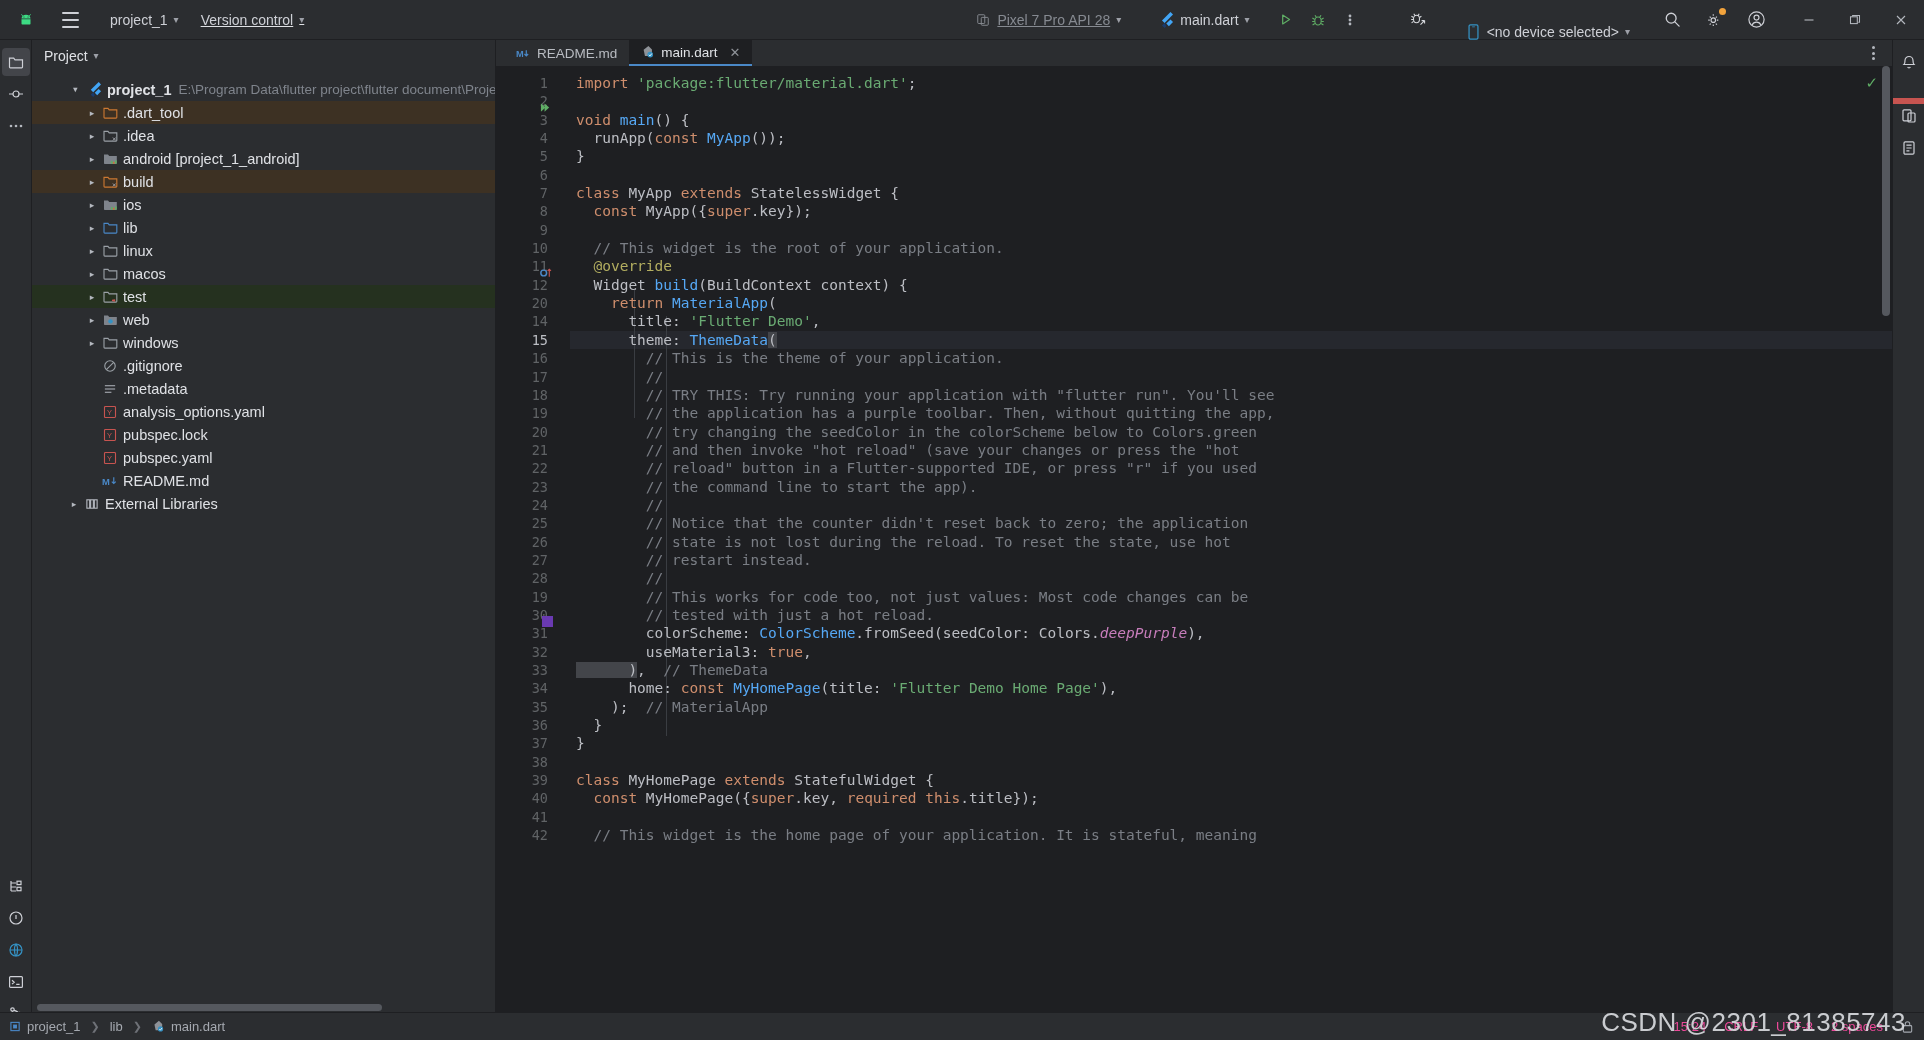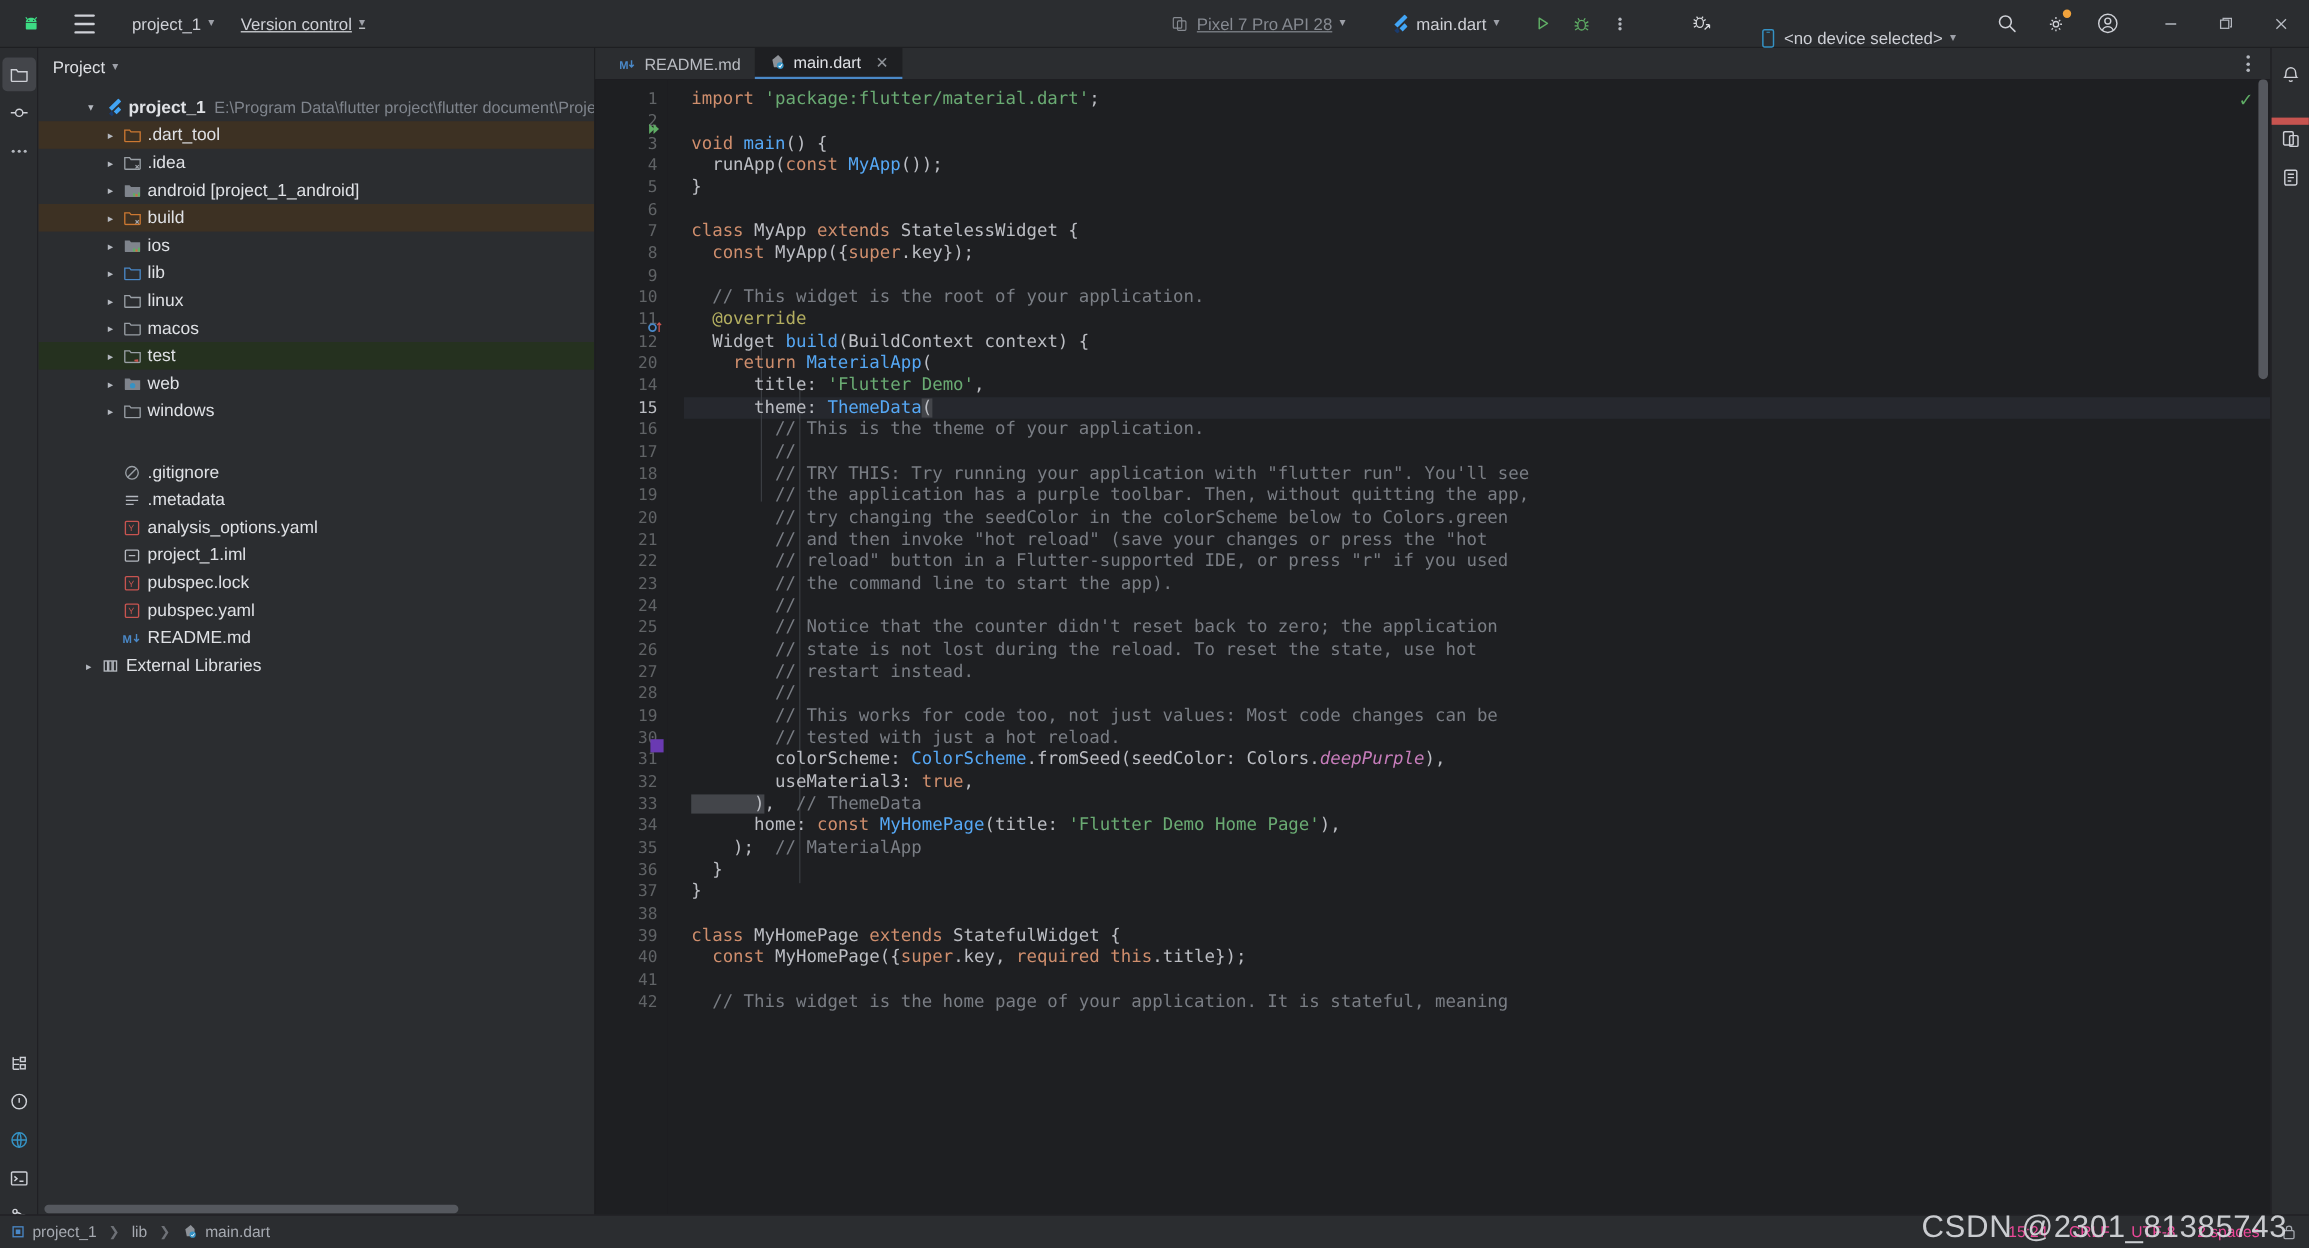--- a/index.html
+++ b/index.html
@@ -422,21 +422,21 @@
           </div>
           <div class="trow" style="padding-left: 52px;">
             <span class="tarrow">▸</span>
             <span class="ticon">
               <svg width="15" height="13" viewBox="0 0 16 14" fill="none" stroke="#9aa0a6" stroke-width="1.2">
                 <path d="M1 2.6h4.3L6.6 4.2h8.2v8A.8.8 0 0 1 14 13H1.8a.8.8 0 0 1-.8-.8z"></path>
               </svg>
             </span>
             <span class="tlabel">windows</span>
           </div>
-          <div class="trow" style="padding-left: 52px; margin-top: 28px;">
+          <div class="trow" style="padding-left: 52px;">
             <span class="tarrow"></span>
             <span class="ticon">
               <svg width="14" height="14" viewBox="0 0 15 15" fill="none" stroke="#9aa0a6" stroke-width="1.2">
                 <circle cx="7.5" cy="7.5" r="5.6"></circle>
                 <path d="M3.6 11.4 11.4 3.6"></path>
               </svg>
             </span>
             <span class="tlabel">.gitignore</span>
           </div>
           <div class="trow" style="padding-left: 52px;">
@@ -450,30 +450,20 @@
           </div>
           <div class="trow" style="padding-left: 52px;">
             <span class="tarrow"></span>
             <span class="ticon">
               <svg width="14" height="14" viewBox="0 0 15 15">
                 <rect x="1.6" y="1.6" width="11.8" height="11.8" rx="1" fill="none" stroke="#c75450" stroke-width="1.2"></rect>
                 <text x="4.2" y="10.6" font-size="8" font-family="Liberation Sans" fill="#c75450">Y</text>
               </svg>
             </span>
             <span class="tlabel">analysis_options.yaml</span>
-          </div>
-          <div class="trow" style="padding-left: 52px;">
-            <span class="tarrow"></span>
-            <span class="ticon">
-              <svg width="14" height="14" viewBox="0 0 15 15">
-                <rect x="1.6" y="2.6" width="11.8" height="9.8" rx="1" fill="none" stroke="#b4b8bf" stroke-width="1.2"></rect>
-                <path d="M4.6 7.5h5.8" stroke="#b4b8bf" stroke-width="1.2"></path>
-              </svg>
-            </span>
-            <span class="tlabel">project_1.iml</span>
           </div>
           <div class="trow" style="padding-left: 52px;">
             <span class="tarrow"></span>
             <span class="ticon">
               <svg width="14" height="14" viewBox="0 0 15 15">
                 <rect x="1.6" y="1.6" width="11.8" height="11.8" rx="1" fill="none" stroke="#c75450" stroke-width="1.2"></rect>
                 <text x="4.2" y="10.6" font-size="8" font-family="Liberation Sans" fill="#c75450">Y</text>
               </svg>
             </span>
             <span class="tlabel">pubspec.lock</span>

